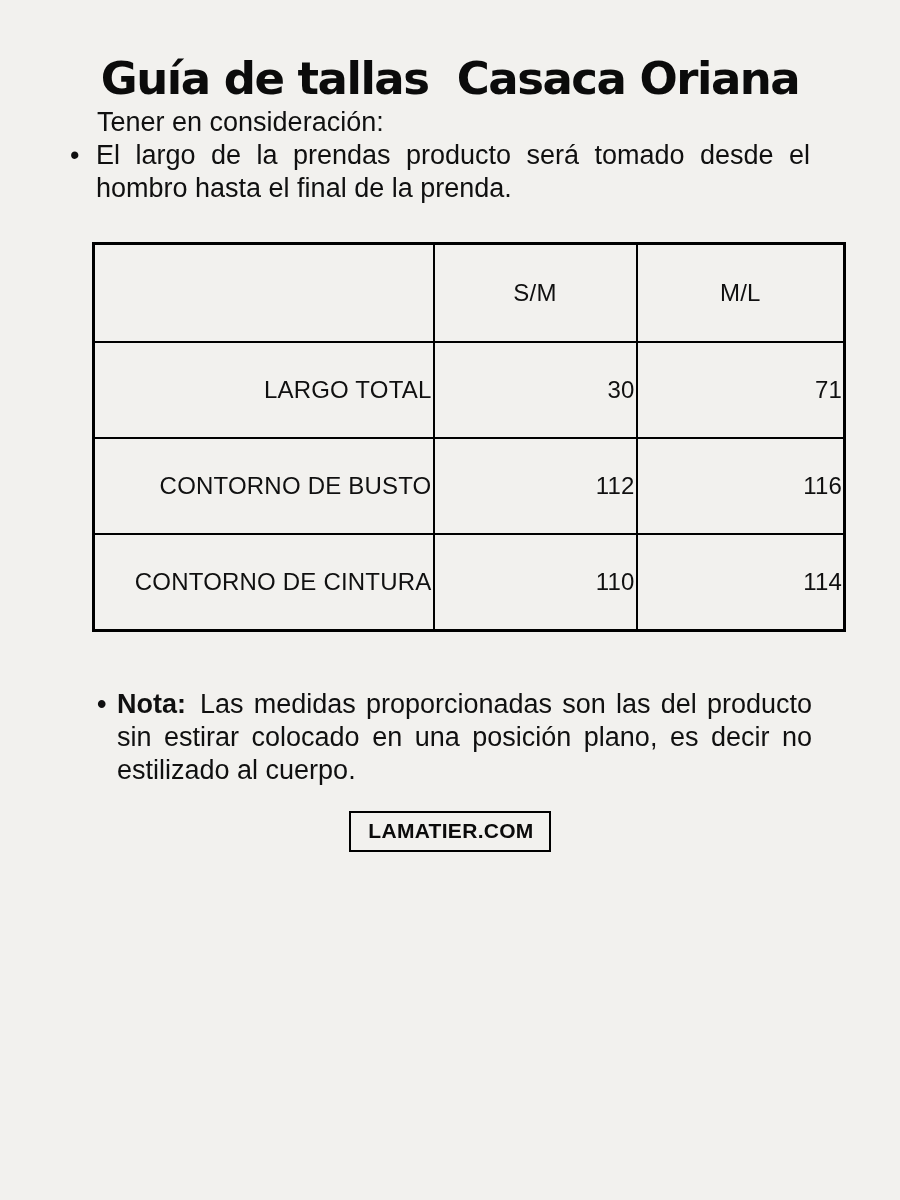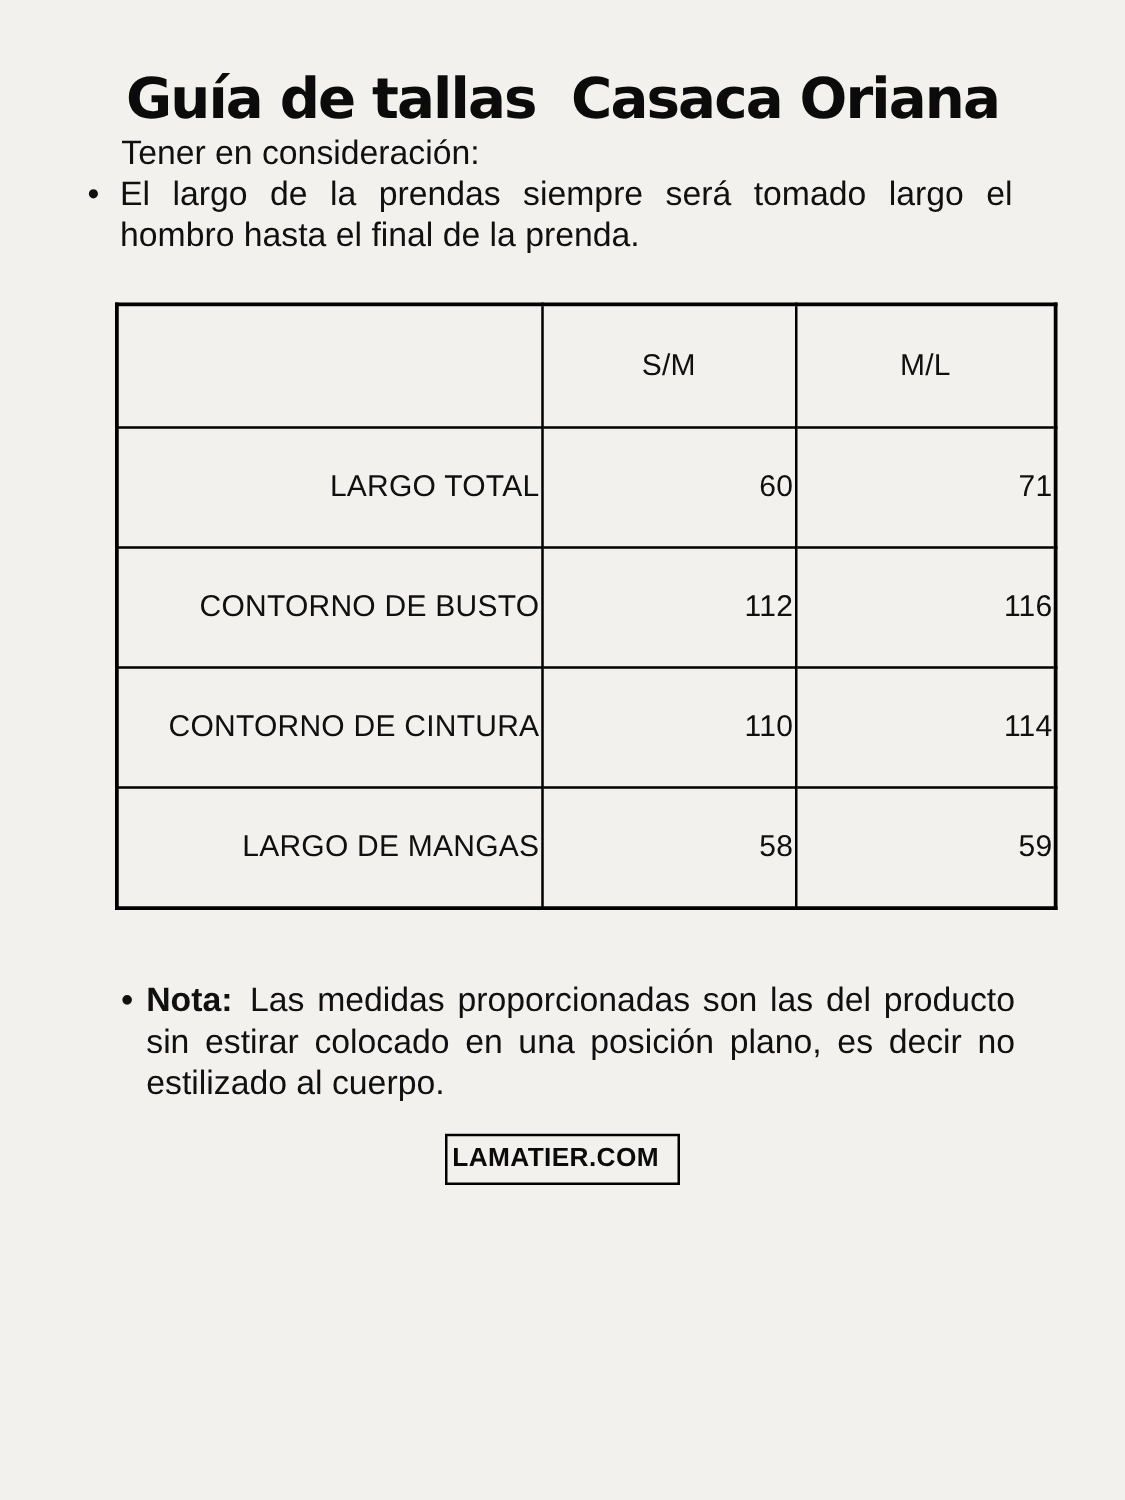--- a/index.html
+++ b/index.html
@@ -101,75 +101,70 @@
     font-weight: bold;
     margin-right: 14px;
   }
   .footer {
     margin-top: 24px;
     text-align: center;
   }
   .brand-box {
     display: inline-block;
     border: 2px solid #000;
-    padding: 6px 15px 7px 4px;
+    padding: 6px 15px 7px 17px;
     font-size: 21px;
     font-weight: bold;
     letter-spacing: 0.3px;
     color: #0b0b0b;
     background: #f2f1ee;
   }
 </style>
 </head>
 <body>
 
 <div class="page">
 
   <h1 class="title">Guía de tallas  Casaca Oriana</h1>
 
   <div class="considerations">
     <p class="intro">Tener en consideración:</p>
     <ul class="bullets">
-      <li>El largo de la prendas siempre será tomado largo el hombro hasta el final de la prenda.</li>
+      <li>El largo de la prendas producto será tomado desde el hombro hasta el final de la prenda.</li>
     </ul>
   </div>
 
   <table class="size-table">
     <colgroup>
       <col class="c1">
         <col class="c2">
         <col class="c3">
     </colgroup>
     <thead>
       <tr>
         <th></th>
         <th>S/M</th>
         <th>M/L</th>
       </tr>
     </thead>
     <tbody>
       <tr>
         <td>LARGO TOTAL</td>
-        <td>60</td>
+        <td>30</td>
         <td>71</td>
       </tr>
       <tr>
         <td>CONTORNO DE BUSTO</td>
         <td>112</td>
         <td>116</td>
       </tr>
       <tr>
         <td>CONTORNO DE CINTURA</td>
         <td>110</td>
         <td>114</td>
-      </tr>
-      <tr>
-        <td>LARGO DE MANGAS</td>
-        <td>58</td>
-        <td>59</td>
       </tr>
     </tbody>
   </table>
 
   <p class="note"><span class="note-label">Nota:</span><span>Las medidas proporcionadas son las del producto sin estirar colocado en una posición plano, es decir no estilizado al cuerpo.</span></p>
 
   <div class="footer">
     <span class="brand-box">LAMATIER.COM</span>
   </div>
 

